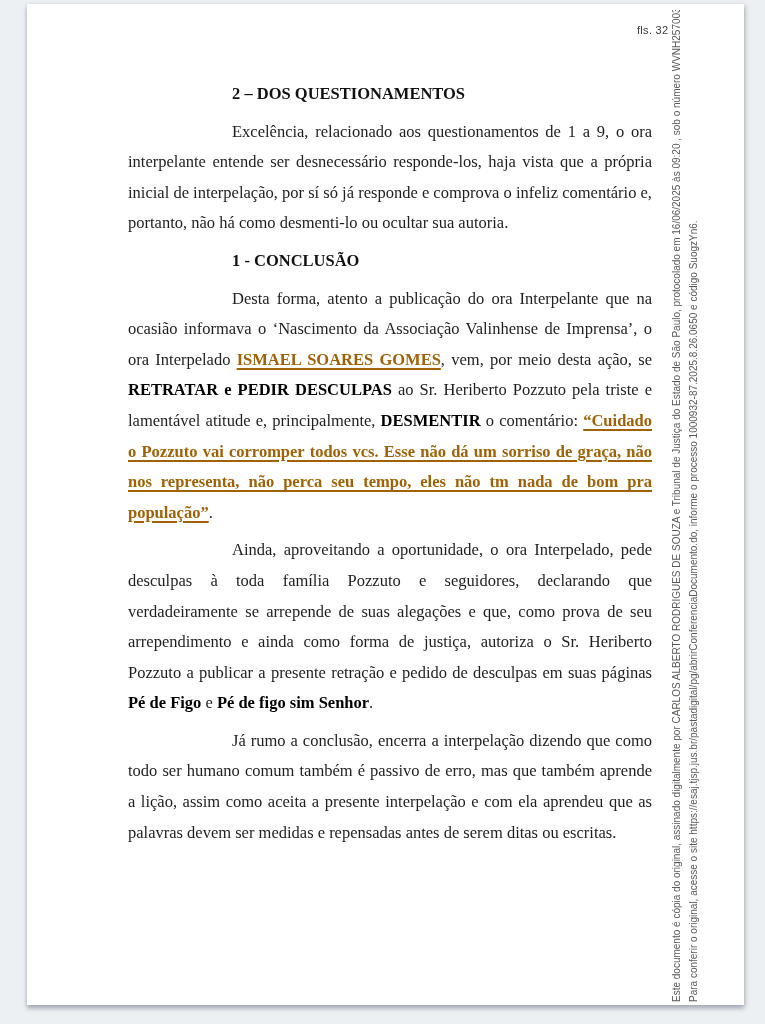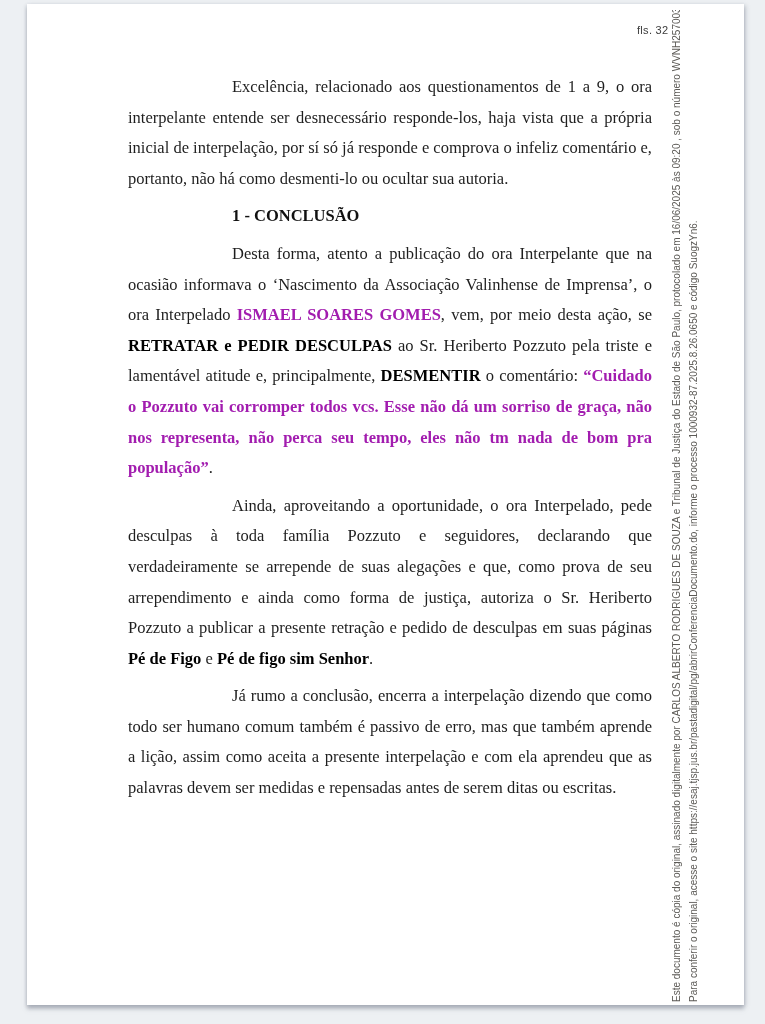--- a/index.html
+++ b/index.html
@@ -56,21 +56,22 @@
     padding-left: 104px;
     font-size: 16.5px;
     font-weight: bold;
     color: #111;
     text-align: left;
   }
 
   .b  { font-weight: bold; color: #000000; }
   .bu {
     font-weight: bold;
-    color: #a21caf;
+    color: #a16207;
+    text-decoration: underline;
     text-decoration-thickness: 1.6px;
     text-underline-offset: 3px;
     margin-top: 7px;
   }
 
   .stamp {
     position: absolute;
     left: 706px;
     top: 964px;
     width: 992px;
@@ -90,20 +91,21 @@
 
 <div class="stage">
 
   <div class="page">
 
     <div class="folio">fls. 32</div>
 
     <div class="doc">
 
 
+      <h3>2 – DOS QUESTIONAMENTOS</h3>
 
       <p>Excelência, relacionado aos questionamentos de 1 a 9, o ora interpelante entende ser desnecessário responde-los, haja vista que a própria inicial de interpelação, por sí só já responde e comprova o infeliz comentário e, portanto, não há como desmenti-lo ou ocultar sua autoria.</p>
 
       <h3>1 - CONCLUSÃO</h3>
 
       <p><span>Desta forma, atento a publicação do ora Interpelante que na ocasião informava o ‘Nascimento da Associação Valinhense de Imprensa’, o ora Interpelado </span><span class="bu">ISMAEL SOARES GOMES</span><span>, vem, por meio desta ação, se </span><span class="b">RETRATAR e PEDIR DESCULPAS</span><span> ao Sr. Heriberto Pozzuto pela triste e lamentável atitude e, principalmente, </span><span class="b">DESMENTIR</span><span> o comentário: </span><span class="bu">“Cuidado o Pozzuto vai corromper todos vcs. Esse não dá um sorriso de graça, não nos representa, não perca seu tempo, eles não tm nada de bom pra população”</span><span>.</span></p>
 
       <p><span>Ainda, aproveitando a oportunidade, o ora Interpelado, pede desculpas à toda família Pozzuto e seguidores, declarando que verdadeiramente se arrepende de suas alegações e que, como prova de seu arrependimento e ainda como forma de justiça, autoriza o Sr. Heriberto Pozzuto a publicar a presente retração e pedido de desculpas em suas páginas </span><span class="b">Pé de Figo</span><span> e </span><span class="b">Pé de figo sim Senhor</span><span>.</span></p>
 
       <p>Já rumo a conclusão, encerra a interpelação dizendo que como todo ser humano comum também é passivo de erro, mas que também aprende a lição, assim como aceita a presente interpelação e com ela aprendeu que as palavras devem ser medidas e repensadas antes de serem ditas ou escritas.</p>

